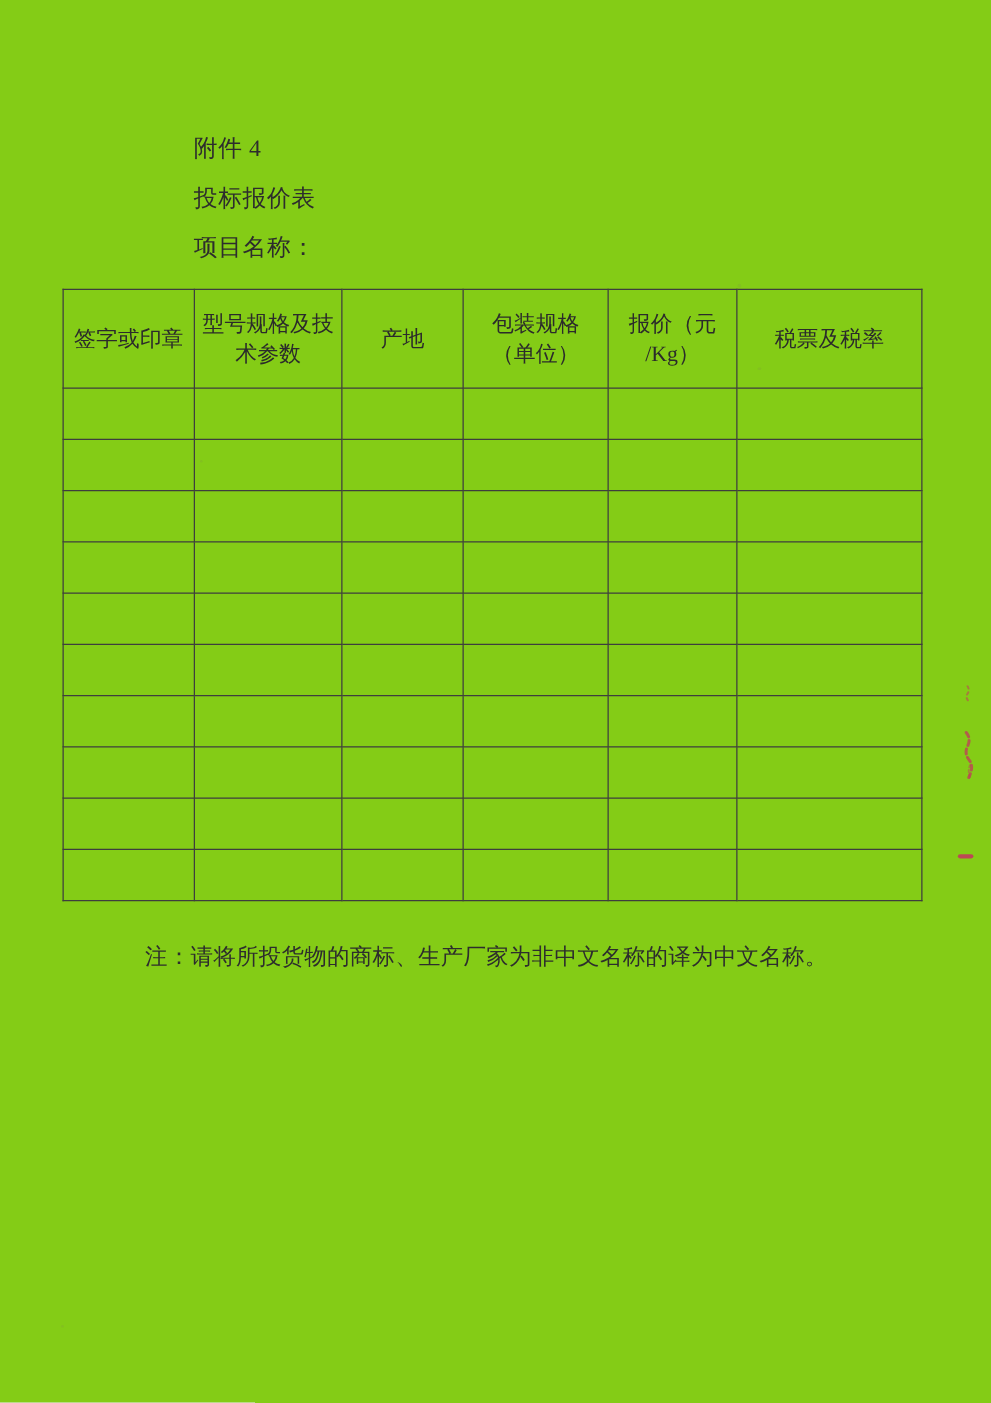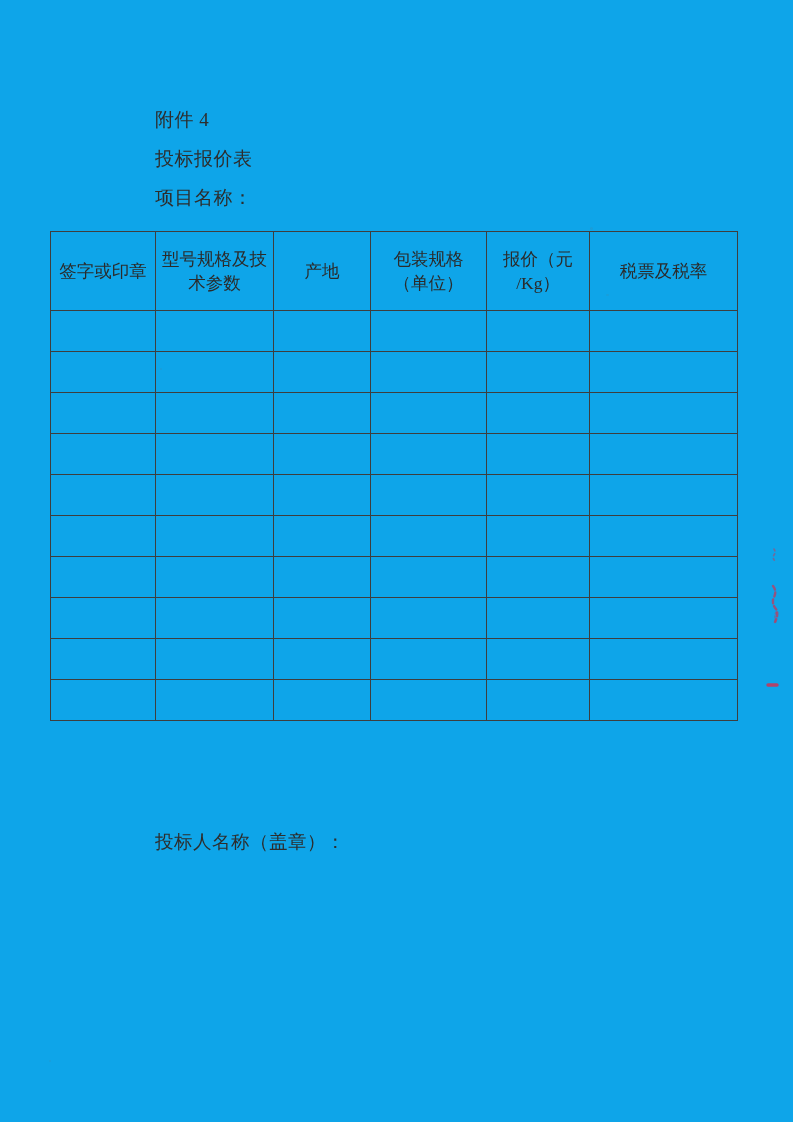--- a/index.html
+++ b/index.html
@@ -2,21 +2,21 @@
 <html><head>
 <meta charset="utf-8">
 <style>
   * { margin: 0; padding: 0; box-sizing: border-box; }
   html, body { background: #e8e8e8; }
   .page {
     position: relative;
     width: 793px;
     height: 1122px;
     margin: 0 auto;
-    background: #0ea5e9;
+    background: #84cc16;
     overflow: hidden;
     font-family: "Liberation Serif", "DejaVu Serif", serif;
     color: #2d2d2d;
   }
   .heading-line {
     position: absolute;
     left: 155px;
     font-size: 19px;
     line-height: 22px;
     letter-spacing: 0.5px;
@@ -192,22 +192,22 @@
           <td></td>
           <td></td>
           <td></td>
           <td></td>
           <td></td>
           <td></td>
         </tr>
       </tbody>
   </table>
 
-
-  <div class="sig-line bidder-label">投标人名称（盖章）：</div>
+  <div class="note-line">注：请将所投货物的商标、生产厂家为非中文名称的译为中文名称。</div>
+
 
 
   <svg class="ink-marks" viewBox="0 0 793 1122">
     <g stroke="#c23a5c" fill="none" stroke-linecap="round">
       <path d="M774 549 q2 3 0 6 q-2 3 1 6" stroke-width="1.6" opacity="0.55" stroke-dasharray="2 3"></path>
       <path d="M773 586 q4 5 1 11 q-3 6 2 12 q3 5 -1 13" stroke-width="2.4" opacity="0.75" stroke-dasharray="4 3"></path>
       <path d="M776 612 q-2 5 0 10" stroke-width="1.4" opacity="0.5" stroke-dasharray="2 2"></path>
       <path d="M768 685 h9" stroke-width="3.4" opacity="0.9"></path>
     </g>
   </svg>

